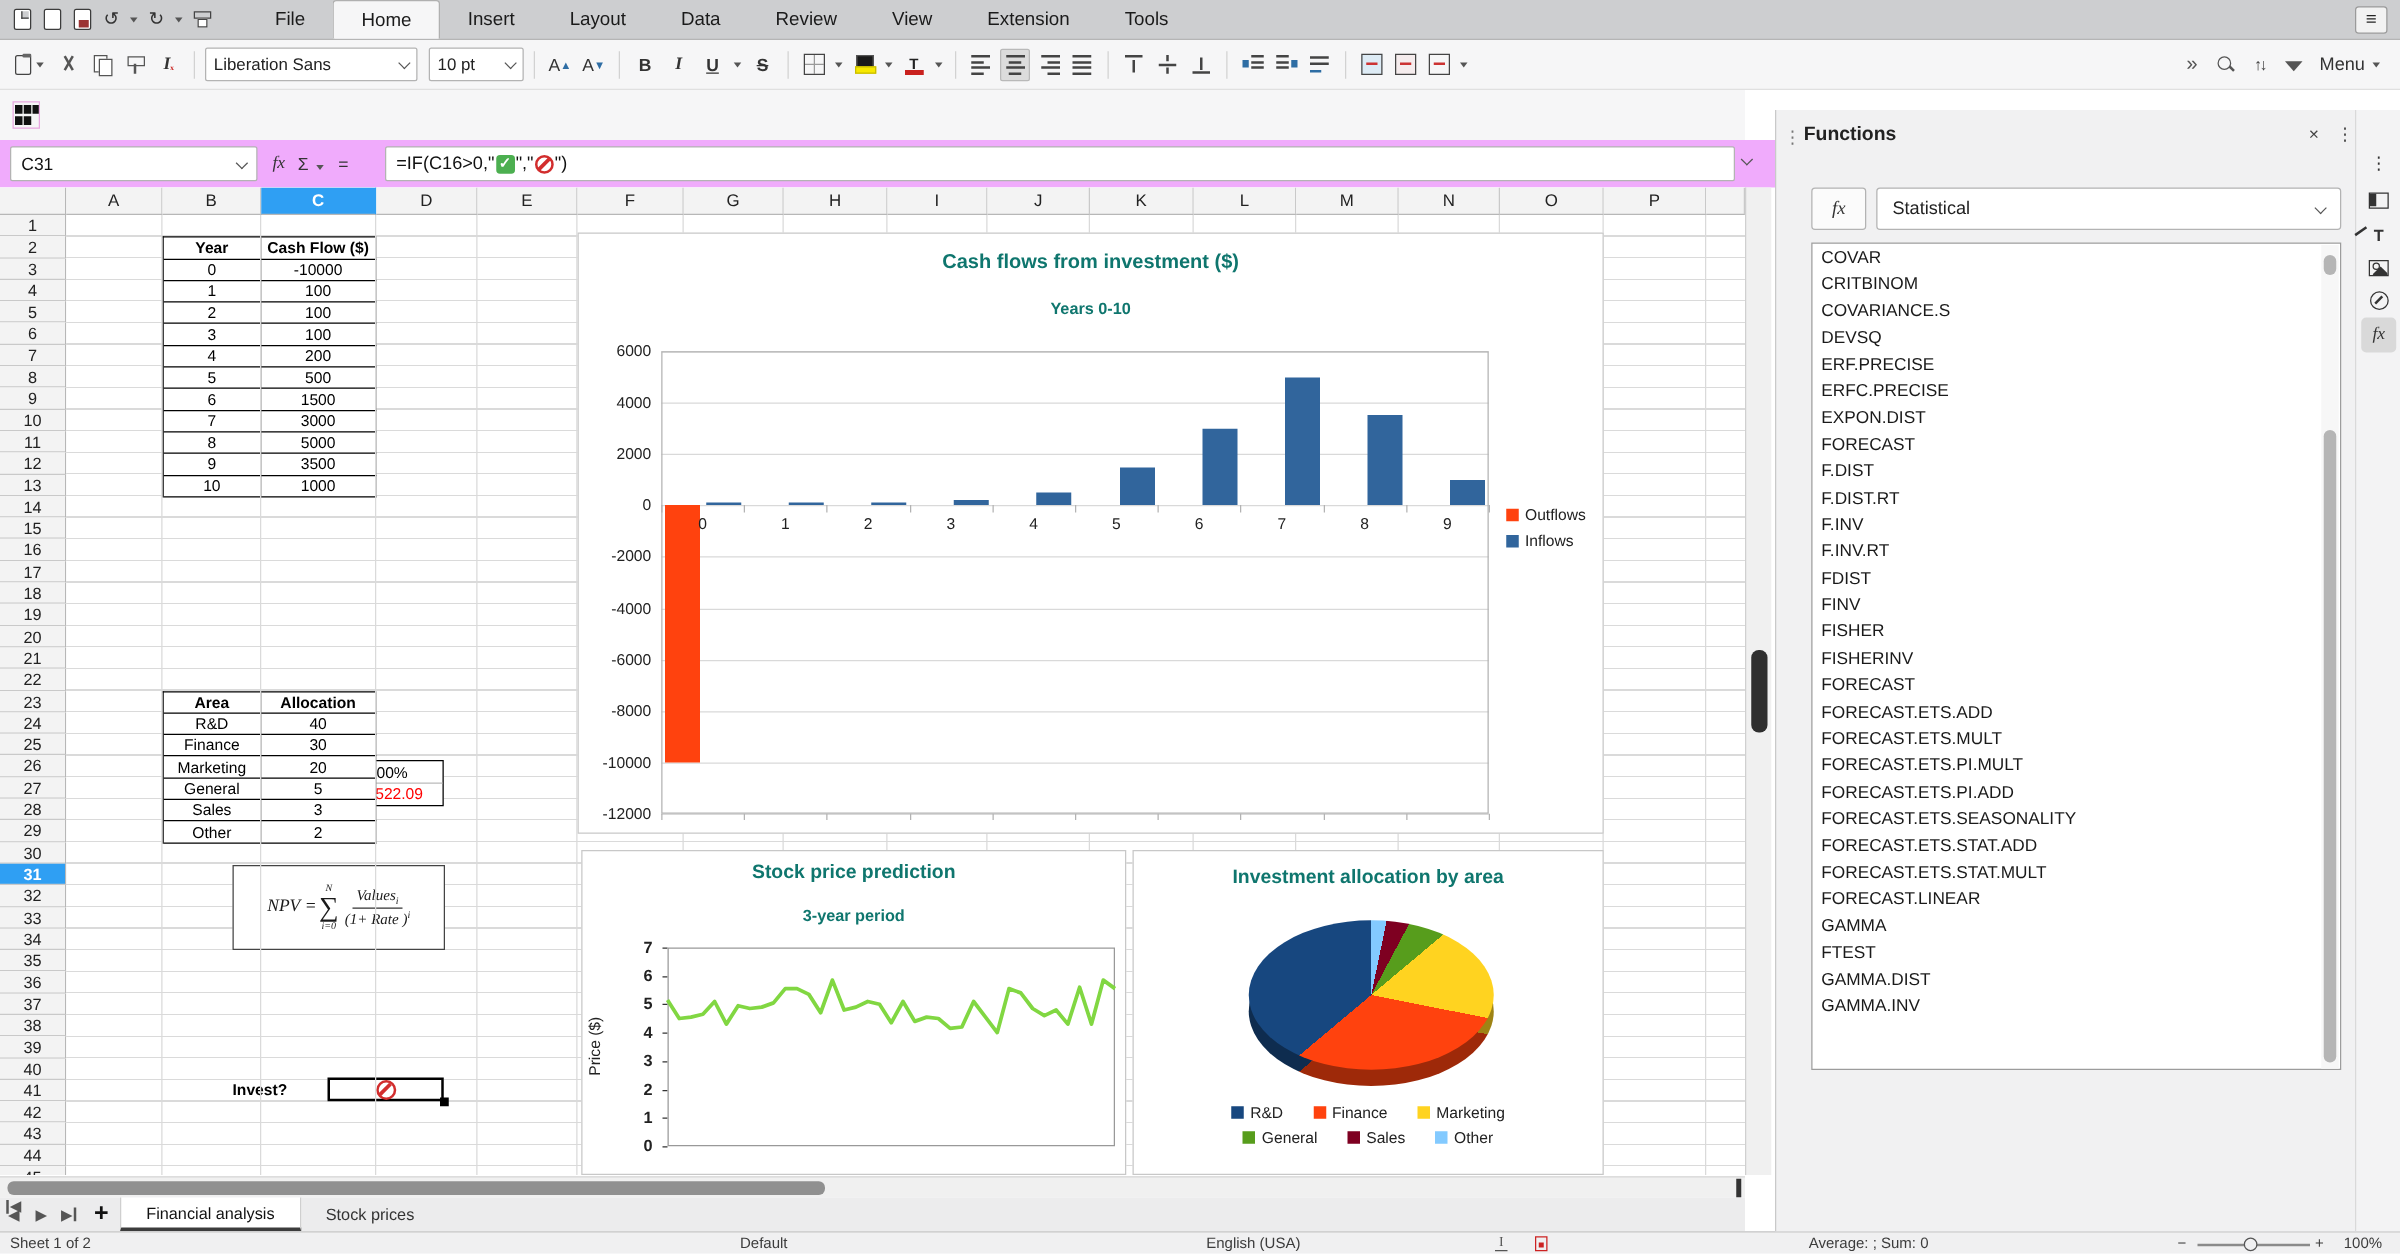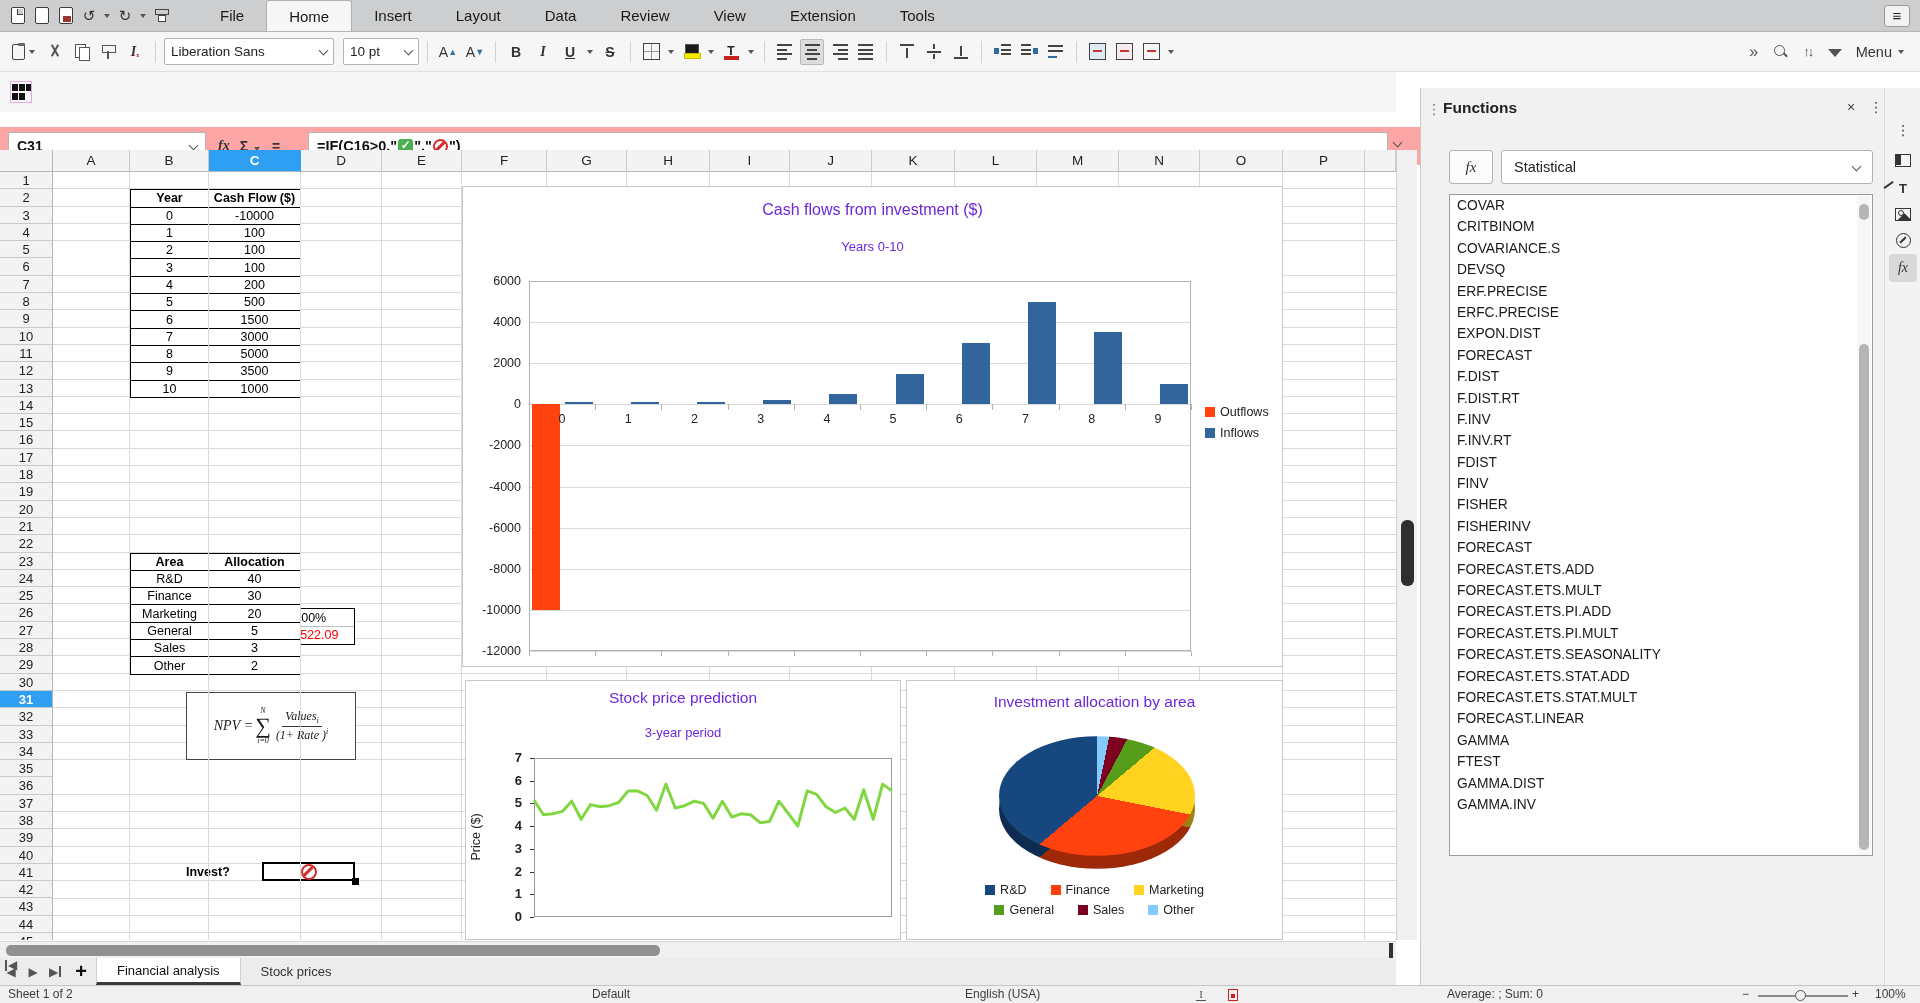--- a/index.html
+++ b/index.html
@@ -64,21 +64,21 @@
   .search-ic::before{ content:""; position:absolute; left:2px; top:2px; width:9px; height:9px; border:1.8px solid #555; border-radius:50%;}
   .search-ic::after{ content:""; position:absolute; left:11px; top:11px; width:5px; height:1.8px; background:#555; transform:rotate(45deg);}
   .funnel { width:0; height:0; border-left:7px solid transparent; border-right:7px solid transparent; border-top:8px solid #555; position:relative; margin-top:3px;}
   .az { font-size:13px; color:#444; letter-spacing:-2px;}
 
   
   #subrow { position:absolute; left:0; top:72px; width:1396px; height:40px; background:#f6f6f7; }
   .gridwidget { position:absolute; left:10px; top:9px; width:22px; height:22px; background:
      linear-gradient(#111,#111) 1px 2px/6px 7px no-repeat, linear-gradient(#111,#111) 8px 2px/6px 7px no-repeat, linear-gradient(#111,#111) 15px 2px/6px 7px no-repeat,
      linear-gradient(#111,#111) 1px 11px/6px 7px no-repeat, linear-gradient(#111,#111) 8px 11px/6px 7px no-repeat; border:1px solid #e8a7e0;}
-  #formulabar { position:absolute; left:0; top:127px; width:1420px; height:38px; background:#fca5a5; display:flex; align-items:center;font-weight:bold; }
+  #formulabar { position:absolute; left:0; top:112px; width:1420px; height:38px; background:#f0abfc; display:flex; align-items:center; }
   #namebox { position:absolute; left:8px; top:5px; width:198px; height:28px; background:#fff; border:1px solid #b3b3b3; border-radius:2px; display:flex; align-items:center; font-size:14px; padding:0 8px; color:#111;}
   #fb-icons { position:absolute; left:218px; top:5px; height:28px; display:flex; align-items:center; gap:10px; font-size:14px; color:#333;}
   #fb-input { position:absolute; left:308px; top:5px; width:1080px; height:28px; background:#fff; border:1px solid #b3b3b3; border-radius:2px; display:flex; align-items:center; padding:0 8px; font-size:14.5px; color:#111;}
   #fb-expand { position:absolute; left:1394px; top:12px; }
   .check-badge { display:inline-block; width:15px; height:15px; background:#4caf50; border-radius:3px; position:relative; margin:0 1px; vertical-align:-2px;}
   .check-badge::after{ content:"✓"; position:absolute; left:2.5px; top:-1px; color:#fff; font-size:12px; font-weight:bold;}
   .no-entry { display:inline-block; width:15px; height:15px; border:2.5px solid #d22d2d; border-radius:50%; position:relative; margin:0 1px; vertical-align:-2px;}
   .no-entry::after{ content:""; position:absolute; left:-1px; top:4px; width:12px; height:2.5px; background:#d22d2d; transform:rotate(-45deg);}
 
   
@@ -109,21 +109,21 @@
   #formulaimg .sig .n, #formulaimg .sig .i { font-size:8px; }
   #investlbl { position:absolute; left:133px; top:691.5px; width:76px; height:17.3px; font-weight:bold; font-size:12.5px; display:flex; align-items:center;}
   #investcell { position:absolute; left:209px; top:690px; width:93px; height:19px; background:#fff; border:2px solid #000; display:flex; align-items:center; justify-content:center;}
   #fillhandle { position:absolute; left:299px; top:706px; width:7px; height:7px; background:#000; }
 
   
   .chartbox { position:absolute; background:#fff; border:1px solid #c8c8c8; overflow:hidden; }
   #barchart { left:462px; top:36px; width:821px; height:481px; }
   #linechart { left:465px; top:530px; width:436px; height:260px; }
   #piechart { left:906px; top:530px; width:377px; height:260px; }
-  .ct { position:absolute; width:100%; text-align:center; color:#6d28d9; }
+  .ct { position:absolute; width:100%; text-align:center; color:#0f766e;font-weight:bold; }
   .gline { position:absolute; height:1px; background:#d9d9d9; }
   .plotborder { position:absolute; border:1px solid #b3b3b3; }
   .ytick { position:absolute; text-align:right; font-size:12.5px; color:#222; }
   .xtick { position:absolute; text-align:center; font-size:12.5px; color:#222; }
   .tickmark { position:absolute; width:1px; background:#b3b3b3; }
   .bar { position:absolute; }
   .legend-item { position:absolute; display:flex; align-items:center; gap:5px; font-size:12.5px; color:#222;}
   .legend-sq { width:10px; height:10px; display:inline-block; }
   .ylab-rot { position:absolute; transform:rotate(-90deg); transform-origin:center; font-size:12.5px; color:#222; white-space:nowrap;}
   .pie-disc { position:absolute; border-radius:50%; }
@@ -712,22 +712,22 @@
           <div class="fn-item">F.DIST.RT</div>
           <div class="fn-item">F.INV</div>
           <div class="fn-item">F.INV.RT</div>
           <div class="fn-item">FDIST</div>
           <div class="fn-item">FINV</div>
           <div class="fn-item">FISHER</div>
           <div class="fn-item">FISHERINV</div>
           <div class="fn-item">FORECAST</div>
           <div class="fn-item">FORECAST.ETS.ADD</div>
           <div class="fn-item">FORECAST.ETS.MULT</div>
+          <div class="fn-item">FORECAST.ETS.PI.MULT</div>
           <div class="fn-item">FORECAST.ETS.PI.ADD</div>
-          <div class="fn-item">FORECAST.ETS.PI.MULT</div>
           <div class="fn-item">FORECAST.ETS.SEASONALITY</div>
           <div class="fn-item">FORECAST.ETS.STAT.ADD</div>
           <div class="fn-item">FORECAST.ETS.STAT.MULT</div>
           <div class="fn-item">FORECAST.LINEAR</div>
           <div class="fn-item">GAMMA</div>
           <div class="fn-item">FTEST</div>
           <div class="fn-item">GAMMA.DIST</div>
           <div class="fn-item">GAMMA.INV</div>
         </div>
       <div id="fn-scroll">

